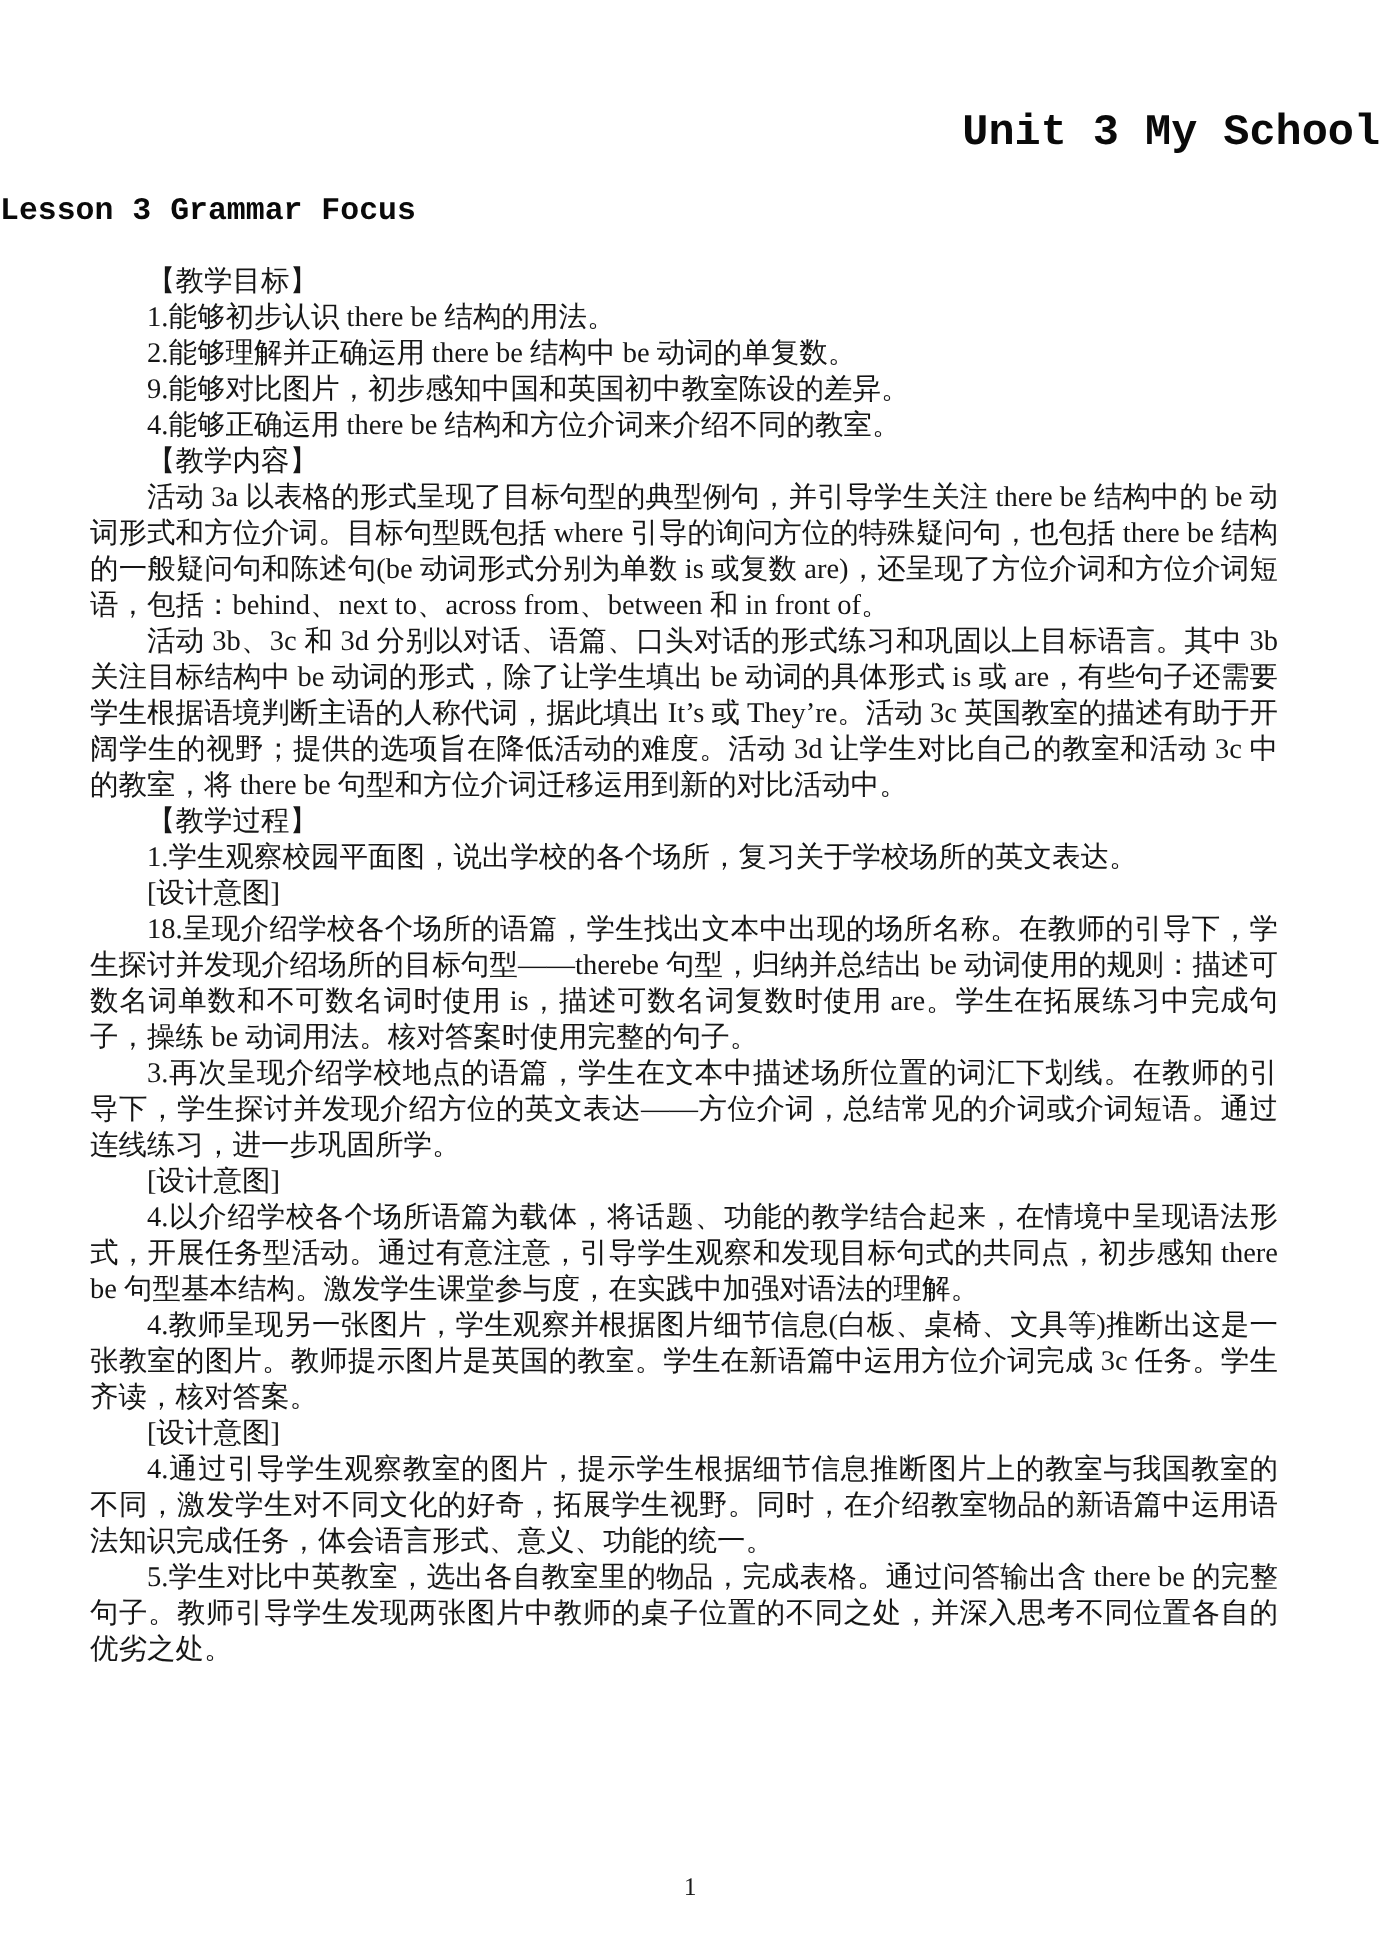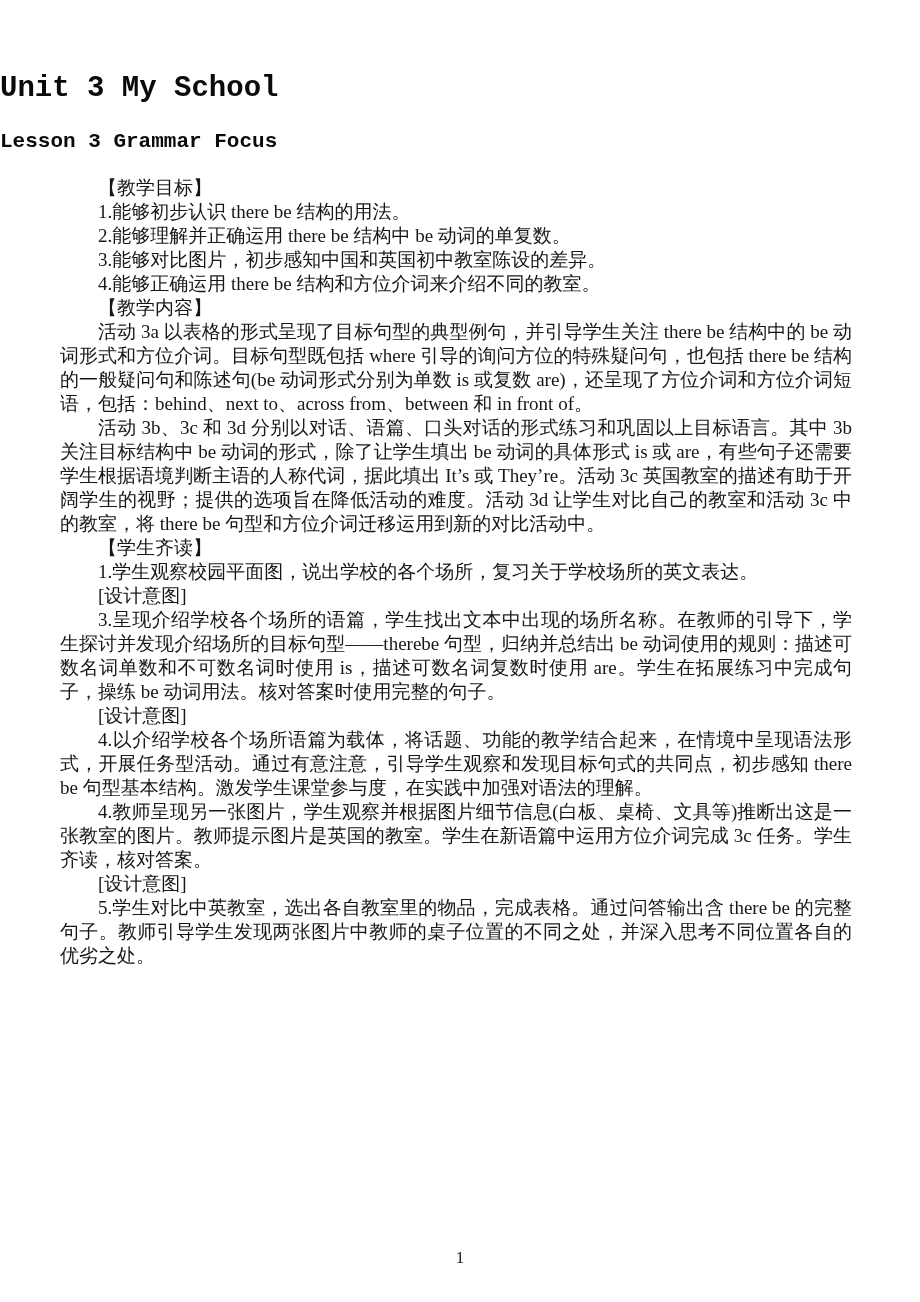--- a/index.html
+++ b/index.html
@@ -13,21 +13,21 @@
     height: 1302px;
     background: #ffffff;
     color: #111111;
     font-family: "Liberation Serif", "DejaVu Serif", serif;
     overflow: hidden;
     box-sizing: border-box;
   }
   .doc-title {
     margin: 0;
     padding-top: 74px;
-    text-align: left;
+    text-align: right;
     font-family: "Liberation Mono", "DejaVu Sans Mono", monospace;
     font-weight: bold;
     font-size: 29px;
     line-height: 30px;
     color: #0a0a0a;
     letter-spacing: 0px;
   }
   .doc-subtitle {
     margin: 0;
     margin-top: 27px;
@@ -67,30 +67,32 @@
 
 <div class="page">
   <h1 class="doc-title">Unit 3 My School</h1>
 
   <h2 class="doc-subtitle">Lesson 3 Grammar Focus</h2>
 
   <div class="doc-body">
       <p class="para">【教学目标】</p>
       <p class="para">1.能够初步认识 there be 结构的用法。</p>
       <p class="para">2.能够理解并正确运用 there be 结构中 be 动词的单复数。</p>
-      <p class="para">3.能够对比图片，初步感知中国和英国初中教室陈设的差异。</p>
+      <p class="para">9.能够对比图片，初步感知中国和英国初中教室陈设的差异。</p>
       <p class="para">4.能够正确运用 there be 结构和方位介词来介绍不同的教室。</p>
       <p class="para">【教学内容】</p>
       <p class="para">活动 3a 以表格的形式呈现了目标句型的典型例句，并引导学生关注 there be 结构中的 be 动词形式和方位介词。目标句型既包括 where 引导的询问方位的特殊疑问句，也包括 there be 结构的一般疑问句和陈述句(be 动词形式分别为单数 is 或复数 are)，还呈现了方位介词和方位介词短语，包括：behind、next to、across from、between 和 in front of。</p>
       <p class="para">活动 3b、3c 和 3d 分别以对话、语篇、口头对话的形式练习和巩固以上目标语言。其中 3b 关注目标结构中 be 动词的形式，除了让学生填出 be 动词的具体形式 is 或 are，有些句子还需要学生根据语境判断主语的人称代词，据此填出 It’s 或 They’re。活动 3c 英国教室的描述有助于开阔学生的视野；提供的选项旨在降低活动的难度。活动 3d 让学生对比自己的教室和活动 3c 中的教室，将 there be 句型和方位介词迁移运用到新的对比活动中。</p>
-      <p class="para">【学生齐读】</p>
+      <p class="para">【教学过程】</p>
       <p class="para">1.学生观察校园平面图，说出学校的各个场所，复习关于学校场所的英文表达。</p>
       <p class="para">[设计意图]</p>
-      <p class="para">3.呈现介绍学校各个场所的语篇，学生找出文本中出现的场所名称。在教师的引导下，学生探讨并发现介绍场所的目标句型——therebe 句型，归纳并总结出 be 动词使用的规则：描述可数名词单数和不可数名词时使用 is，描述可数名词复数时使用 are。学生在拓展练习中完成句子，操练 be 动词用法。核对答案时使用完整的句子。</p>
+      <p class="para">18.呈现介绍学校各个场所的语篇，学生找出文本中出现的场所名称。在教师的引导下，学生探讨并发现介绍场所的目标句型——therebe 句型，归纳并总结出 be 动词使用的规则：描述可数名词单数和不可数名词时使用 is，描述可数名词复数时使用 are。学生在拓展练习中完成句子，操练 be 动词用法。核对答案时使用完整的句子。</p>
+      <p class="para">3.再次呈现介绍学校地点的语篇，学生在文本中描述场所位置的词汇下划线。在教师的引导下，学生探讨并发现介绍方位的英文表达——方位介词，总结常见的介词或介词短语。通过连线练习，进一步巩固所学。</p>
       <p class="para">[设计意图]</p>
       <p class="para">4.以介绍学校各个场所语篇为载体，将话题、功能的教学结合起来，在情境中呈现语法形式，开展任务型活动。通过有意注意，引导学生观察和发现目标句式的共同点，初步感知 there be 句型基本结构。激发学生课堂参与度，在实践中加强对语法的理解。</p>
       <p class="para">4.教师呈现另一张图片，学生观察并根据图片细节信息(白板、桌椅、文具等)推断出这是一张教室的图片。教师提示图片是英国的教室。学生在新语篇中运用方位介词完成 3c 任务。学生齐读，核对答案。</p>
       <p class="para">[设计意图]</p>
+      <p class="para">4.通过引导学生观察教室的图片，提示学生根据细节信息推断图片上的教室与我国教室的不同，激发学生对不同文化的好奇，拓展学生视野。同时，在介绍教室物品的新语篇中运用语法知识完成任务，体会语言形式、意义、功能的统一。</p>
       <p class="para">5.学生对比中英教室，选出各自教室里的物品，完成表格。通过问答输出含 there be 的完整句子。教师引导学生发现两张图片中教师的桌子位置的不同之处，并深入思考不同位置各自的优劣之处。</p>
     </div>
 
   <div class="page-footer">1</div>
 </div>
 
 </body></html>

